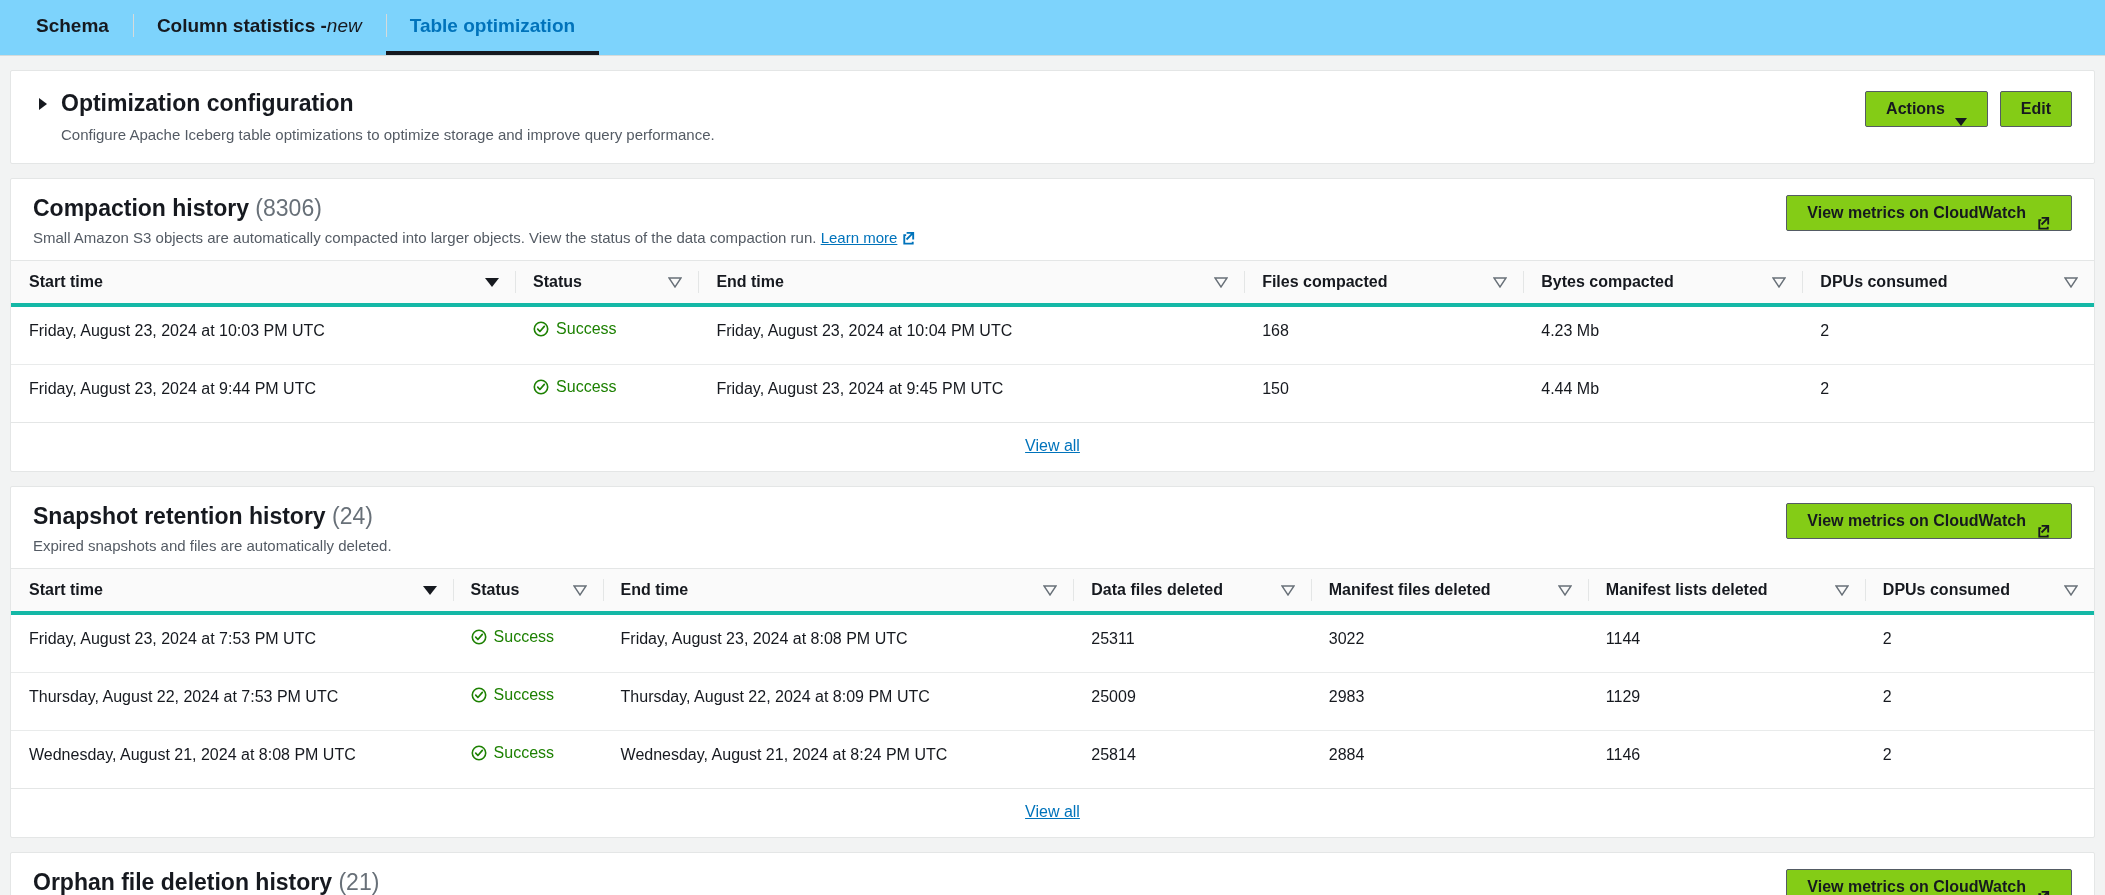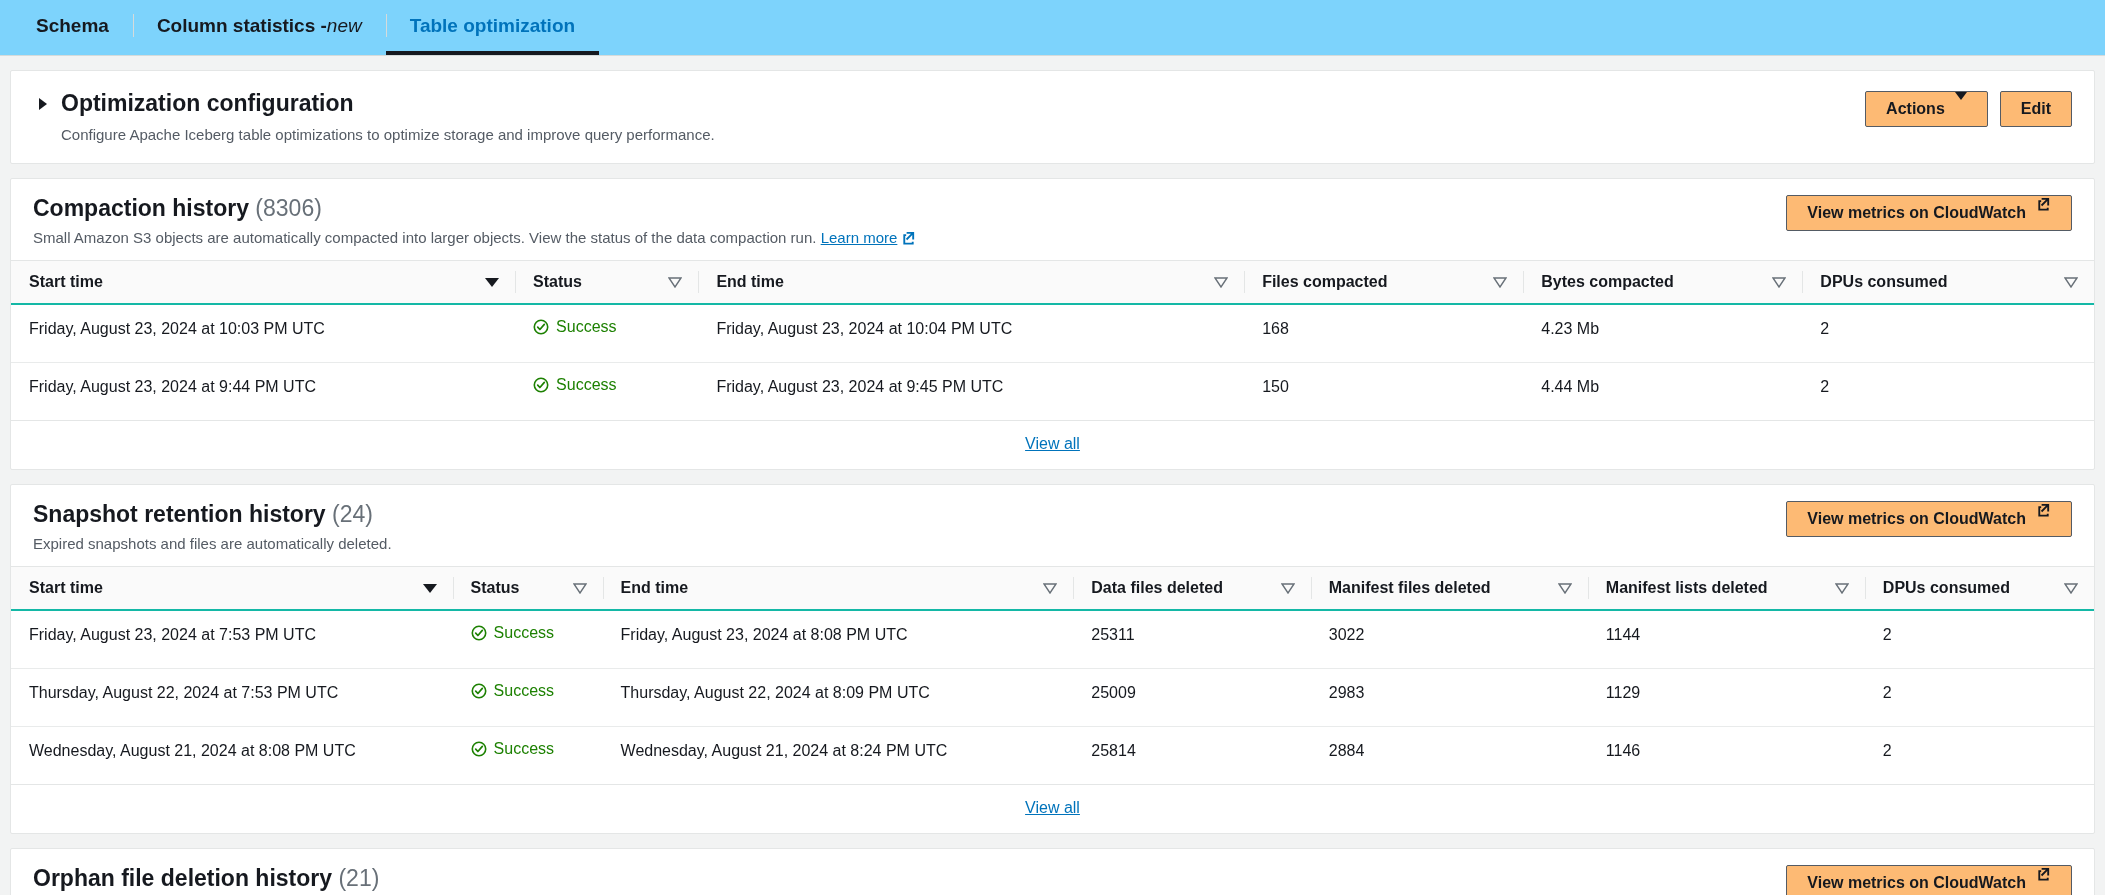--- a/index.html
+++ b/index.html
@@ -68,34 +68,34 @@
     border-bottom: 6px solid transparent;
     margin: 9px 14px 0 6px;
     cursor: pointer;
     flex: none;
   }
   .opt-title { font-size: 23px; font-weight: bold; line-height: 28px; }
   .opt-desc { font-size: 15px; color: #545b64; margin-top: 9px; }
 
   .btnrow { display: flex; gap: 12px; align-items: center; padding-top: 2px; }
   .btn {
-    background: #fdba74;
+    background: #84cc16;
     border: 1px solid #545b64;
     border-radius: 2px;
     color: #16191f;
     font-size: 16px;
     font-weight: bold;
     padding: 0 20px;
     height: 36px;
     line-height: 34px;
     cursor: pointer;
     white-space: nowrap;
     font-family: "Liberation Sans", sans-serif;
     display: inline-flex;
-    align-items: flex-start;
+    align-items: flex-end;
     gap: 10px;
   }
   .btn .dntri {
     width: 0; height: 0;
     border-top: 8px solid #16191f;
     border-left: 6px solid transparent;
     border-right: 6px solid transparent;
     display: inline-block;
   }
 
@@ -110,21 +110,21 @@
   .sec-title .count { color: #687078; font-weight: normal; }
   .sec-desc { font-size: 15px; color: #545b64; margin-top: 7px; }
   .sec-desc a { color: #0073bb; text-decoration: underline; }
   .sec-desc .extwrap { display: inline-flex; align-items: center; gap: 4px; }
 
   
   table { width: 100%; border-collapse: collapse; table-layout: fixed; }
   thead th {
     background: #fafafa;
     border-top: 1px solid #e4e6e6;
-    border-bottom: 2px solid #14b8a6;
+    border-bottom: 4px solid #14b8a6;
     font-size: 16px;
     font-weight: bold;
     color: #16191f;
     text-align: left;
     padding: 12px 16px 12px 18px;
     position: relative;
     white-space: nowrap;
     cursor: pointer;
   }
   thead th + th::before {

